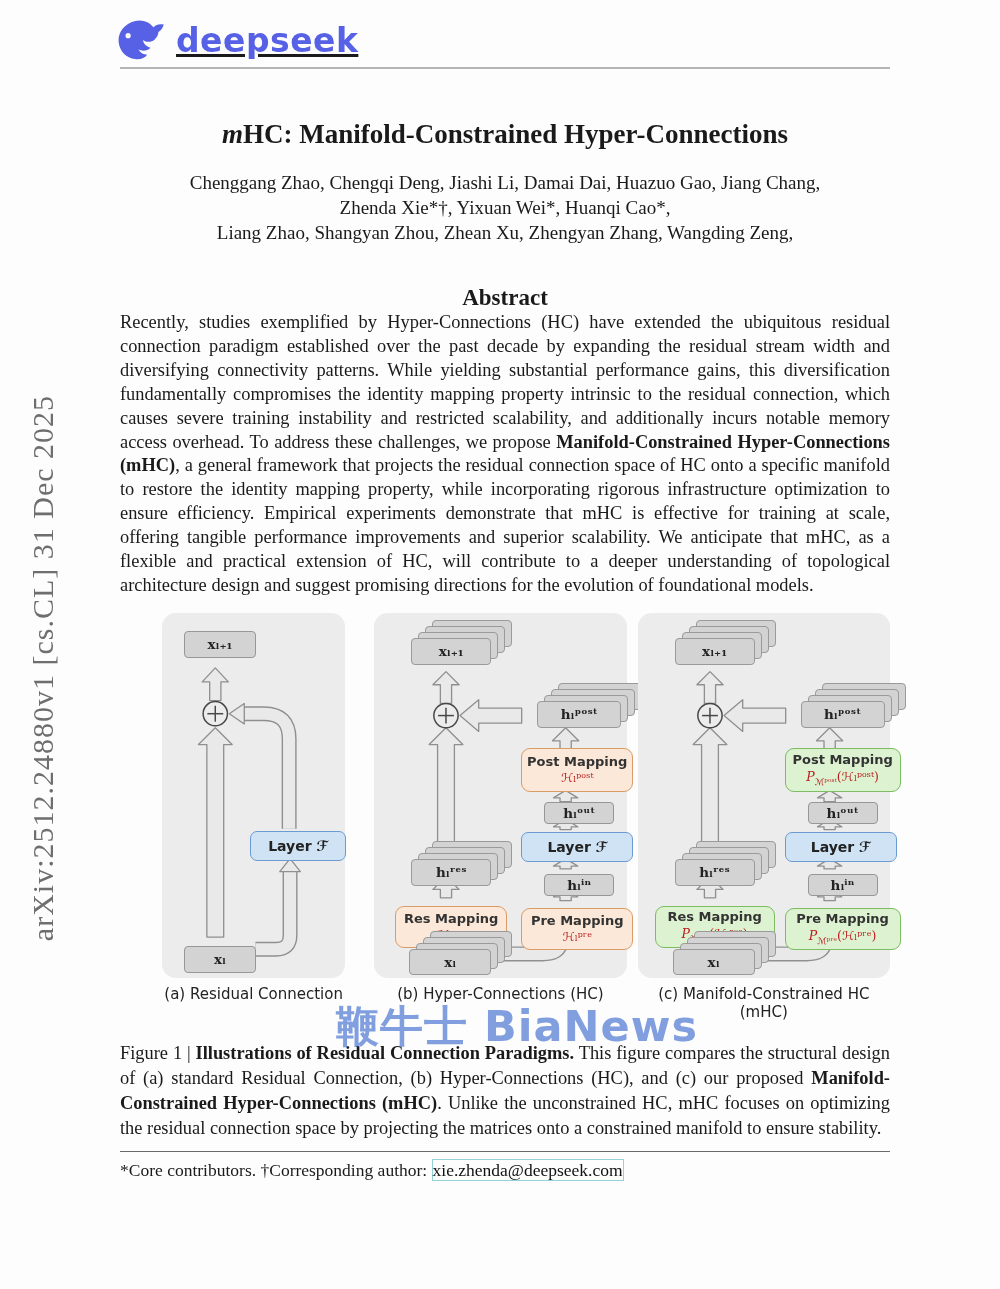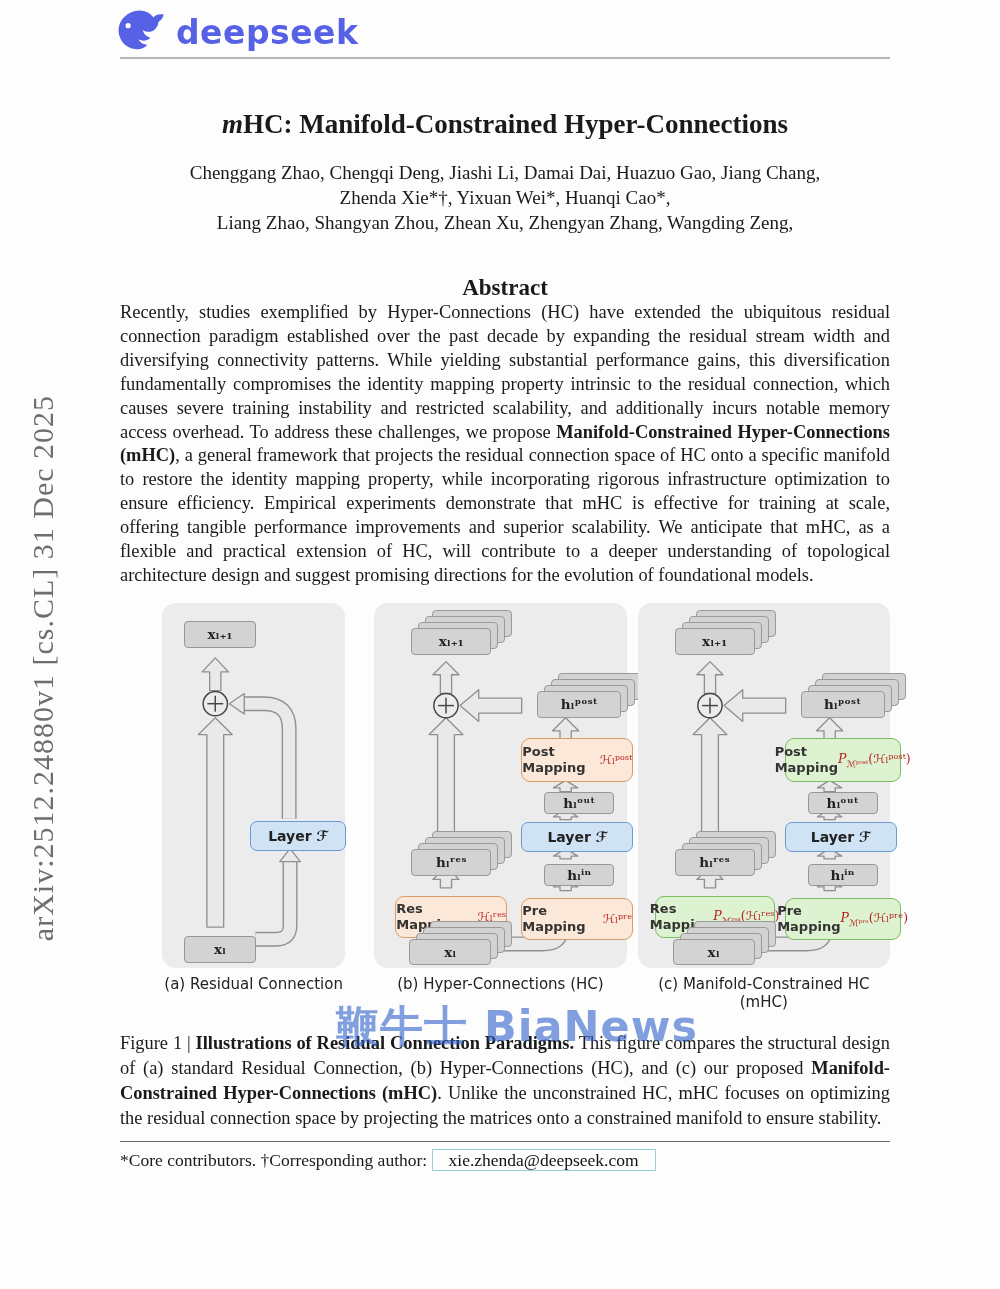--- a/index.html
+++ b/index.html
@@ -6,21 +6,21 @@
   html,body { width:1000px; height:1289px; background:#fdfdfd; position:relative;
     font-family:"Liberation Serif", serif; color:#1a1a1a; overflow:hidden; }
 
   .arxiv-banner { position:absolute; left:26px; top:992px; width:648px;
     transform:rotate(-90deg); transform-origin:0 0; text-align:center;
     font-size:30px; color:#6e6e6e; letter-spacing:1px; white-space:nowrap;
     font-family:"Liberation Serif", serif; }
 
   .page { position:absolute; left:120px; top:0; width:770px; }
 
-  .hdr { padding-top:8px; display:flex; align-items:flex-end; margin-left:-4px; }
+  .hdr { padding-top:18px; display:flex; align-items:center; margin-left:-4px;text-decoration:underline; }
   .logo-ic { width:52px; height:44px; }
   .logo-tx { font-family:"DejaVu Sans", sans-serif; font-weight:bold;
     font-size:33px; color:#5661e6; margin-left:8px; letter-spacing:0.5px; }
   .hdr-rule { border:none; border-top:2px solid #b5b5b5; margin-top:5px; }
 
   .p-title { margin-top:50px; text-align:center; font-size:27px; font-weight:bold; }
   .p-title i { font-weight:bold; }
 
   .authors { margin-top:20px; text-align:center; font-size:19px; line-height:25px; }
   .affil { margin-top:24px; text-align:center; font-size:21px; font-weight:bold; }
@@ -40,21 +40,21 @@
   .rb { fill:none; stroke:#8f8f8f; stroke-width:16; }
   .rf { fill:none; stroke:#e9e9e9; stroke-width:13; }
   .oplus circle { fill:#ececec; stroke:#474747; stroke-width:1.6; }
   .oplus line { stroke:#474747; stroke-width:1.6; }
 
   .bx { position:absolute; display:flex; align-items:center; justify-content:center;
     background:#d3d3d3; border:1.3px solid #979797; border-radius:4px;
     font-family:"DejaVu Serif","DejaVu Sans",serif; font-weight:bold; font-size:13.5px; color:#222; }
   .bx.blue { background:#cfe3f5; border-color:#6b9bd2; border-radius:7px;
     font-family:"DejaVu Sans", sans-serif; font-weight:bold; font-size:14px; }
-  .map { position:absolute; display:flex; flex-direction:row; align-items:center;
+  .map { position:absolute; display:flex; flex-direction:column; align-items:center;
     justify-content:center; border-radius:9px; line-height:1.25; }
   .map.orange { background:#fbe8d9; border:1.4px solid #d99c67; }
   .map.green  { background:#ddf2d0; border:1.4px solid #7bbd60; }
   .map .mt { font-family:"DejaVu Sans", sans-serif; font-weight:bold; font-size:13px; color:#333; }
   .map .mf { font-family:"DejaVu Serif","DejaVu Sans",serif; font-size:12.5px; color:#b91c1c; }
   .map .mf sub { font-size:9px; }
   .map .mf i { font-family:"DejaVu Serif", serif; }
 
   .stack { position:absolute; }
   .sheet { position:absolute; width:100%; height:100%; background:#d3d3d3;
@@ -64,21 +64,21 @@
 
   .pan-caps { display:flex; margin-top:7px; font-family:"DejaVu Sans", sans-serif;
     font-size:15px; color:#222; }
   .pan-caps .c1 { width:196px; margin-right:29px; text-align:center; }
   .pan-caps .c2 { width:270px; margin-right:11px; text-align:center; }
   .pan-caps .c3 { width:270px; text-align:center; }
 
   .fig-cap { margin-top:20px; font-size:18.4px; line-height:25px; text-align:justify; }
   .fn-rule { border:none; border-top:1.5px solid #6a6a6a; margin-top:10px; }
   .footnote { margin-top:8px; font-size:17.5px; }
-  .email { border:1.2px solid #93d2d8; padding:0 16px; color:#111; text-decoration:none; }
+  .email { border:1.2px solid #93d2d8; padding:0 0; color:#111; text-decoration:none; }
 
   .watermark { position:absolute; left:336px; top:998px; z-index:40;
     font-family:"DejaVu Sans", sans-serif; font-weight:bold; font-size:43px;
     color:rgba(46,96,204,0.60); white-space:nowrap; letter-spacing:1px; }
 </style>
 </head>
 <body>
 
 <div class="arxiv-banner">arXiv:2512.24880v1  [cs.CL]  31 Dec 2025</div>
 

